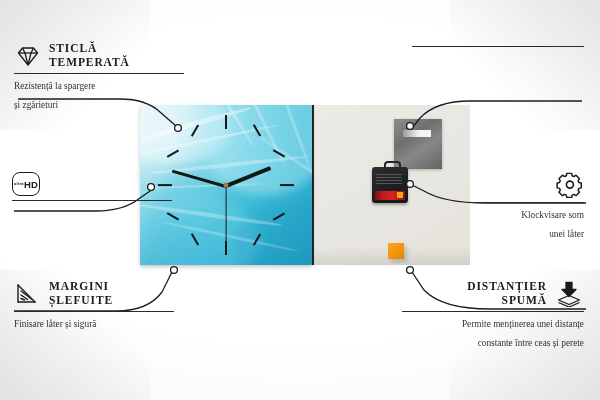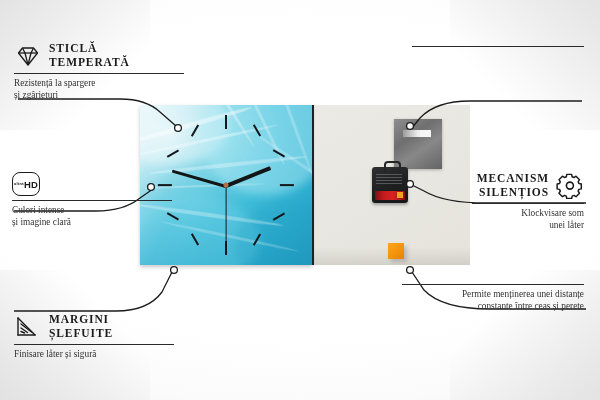--- a/index.html
+++ b/index.html
@@ -93,21 +93,21 @@
   .co-head.right{justify-content:flex-end;}
   .co-title{
     font-family:"Liberation Serif",serif;
     font-size:11.5px;font-weight:bold;letter-spacing:.9px;color:#1b1b1b;
     line-height:13.5px;text-transform:uppercase;white-space:pre-line;
   }
   .co-title.right{text-align:right;}
   .co-rule{height:1px;background:#2a2a2a;margin-top:4px;}
   .co-desc{
     font-family:"Liberation Serif",serif;
-    font-size:9.3px;color:#333;line-height:12px;margin-top:3px;white-space:pre-line;
+    font-size:9.3px;color:#333;line-height:19px;margin-top:3px;white-space:pre-line;
   }
   .co-desc.right{text-align:right;}
 
   .ico{flex:0 0 auto;display:block;}
 
   .hdbox{
     width:26px;height:22px;border:1.4px solid #1b1b1b;border-radius:8px;
     display:flex;flex-direction:row;align-items:center;justify-content:center;line-height:1;
   }
   .hd-ultra{font-family:"Liberation Sans",sans-serif;font-size:4.2px;font-weight:bold;letter-spacing:.2px;color:#1b1b1b;}
@@ -223,25 +223,23 @@
   </div>
 
   <div class="callout" style="left:12px;top:172px;width:160px;">
     <div class="co-head">
       <div class="hdbox">
         <span class="hd-ultra">ultra</span>
         <span class="hd-hd">HD</span>
       </div>
     </div>
     <div class="co-rule" style="width:160px;"></div>
-    <div class="co-desc">Culori intense
-și imagine clară</div>
-  </div>
-
-  <div class="callout" style="left:14px;top:280px;width:160px;margin-top:33px;">
+  </div>
+
+  <div class="callout" style="left:14px;top:280px;width:160px;">
     <div class="co-head">
       <svg class="ico" width="28" height="24" viewBox="0 0 28 24">
         <g stroke="#1b1b1b" stroke-width="1.4" stroke-linecap="round">
           <line x1="4" y1="3" x2="4" y2="20"></line>
           <line x1="4" y1="3" x2="21" y2="20"></line>
           <line x1="4" y1="20" x2="21" y2="20"></line>
           <line x1="7" y1="9" x2="17.5" y2="17"></line>
           <line x1="7" y1="13" x2="13.5" y2="17.5"></line>
           <line x1="7" y1="16.5" x2="10.5" y2="18"></line>
         </g>
@@ -252,33 +250,42 @@
     <div class="co-rule" style="width:160px;"></div>
     <div class="co-desc">Finisare låter și sigură</div>
   </div>
 
   <div class="callout" style="left:412px;top:42px;width:172px;">
     <div class="co-rule" style="width:172px;"></div>
   </div>
 
   <div class="callout" style="left:472px;top:172px;width:112px;">
     <div class="co-head right">
-      <div class="co-title right">MECANISM
-SILENȚIOS</div>
       <svg class="ico" width="28" height="26" viewBox="0 0 28 26">
         <g fill="none" stroke="#1b1b1b" stroke-width="1.6" stroke-linejoin="round">
           <path d="M11.4,3.2 h5.2 l.55,2.6 1.9,.8 2.25,-1.4 3.7,3.7 -1.4,2.25 .8,1.9 2.6,.55 v5.2 l-2.6,.55 -.8,1.9 1.4,2.25 -3.7,3.7 -2.25,-1.4 -1.9,.8 -.55,2.6 h-5.2 l-.55,-2.6 -1.9,-.8 -2.25,1.4 -3.7,-3.7 1.4,-2.25 -.8,-1.9 -2.6,-.55 v-5.2 l2.6,-.55 .8,-1.9 -1.4,-2.25 3.7,-3.7 2.25,1.4 1.9,-.8 Z" transform="translate(0.2,-1.6) scale(0.93)"></path>
           <circle cx="13.9" cy="12.6" r="3.5"></circle>
         </g>
       </svg>
     </div>
     <div class="co-rule" style="width:112px;"></div>
     <div class="co-desc right">Klockvisare som
 unei låter</div>
   </div>
 
   <div class="callout" style="left:402px;top:280px;width:182px;">
+    <div class="co-head right">
+      <div class="co-title right">DISTANȚIER
+SPUMĂ</div>
+      <svg class="ico" width="30" height="26" viewBox="0 0 30 26">
+        <g fill="none" stroke="#1b1b1b" stroke-width="1.3" stroke-linejoin="round">
+          <path d="M12,1.5 h6 v7 h4 l-7,7 -7,-7 h4 Z" fill="#1b1b1b"></path>
+          <path d="M15,14.5 L25.5,19 L15,23.5 L4.5,19 Z"></path>
+          <path d="M4.5,21.5 L15,26 L25.5,21.5"></path>
+        </g>
+      </svg>
+    </div>
     <div class="co-rule" style="width:182px;"></div>
     <div class="co-desc right">Permite menținerea unei distanțe
 constante între ceas și perete</div>
   </div>
 
 </div>
 
 </body></html>

